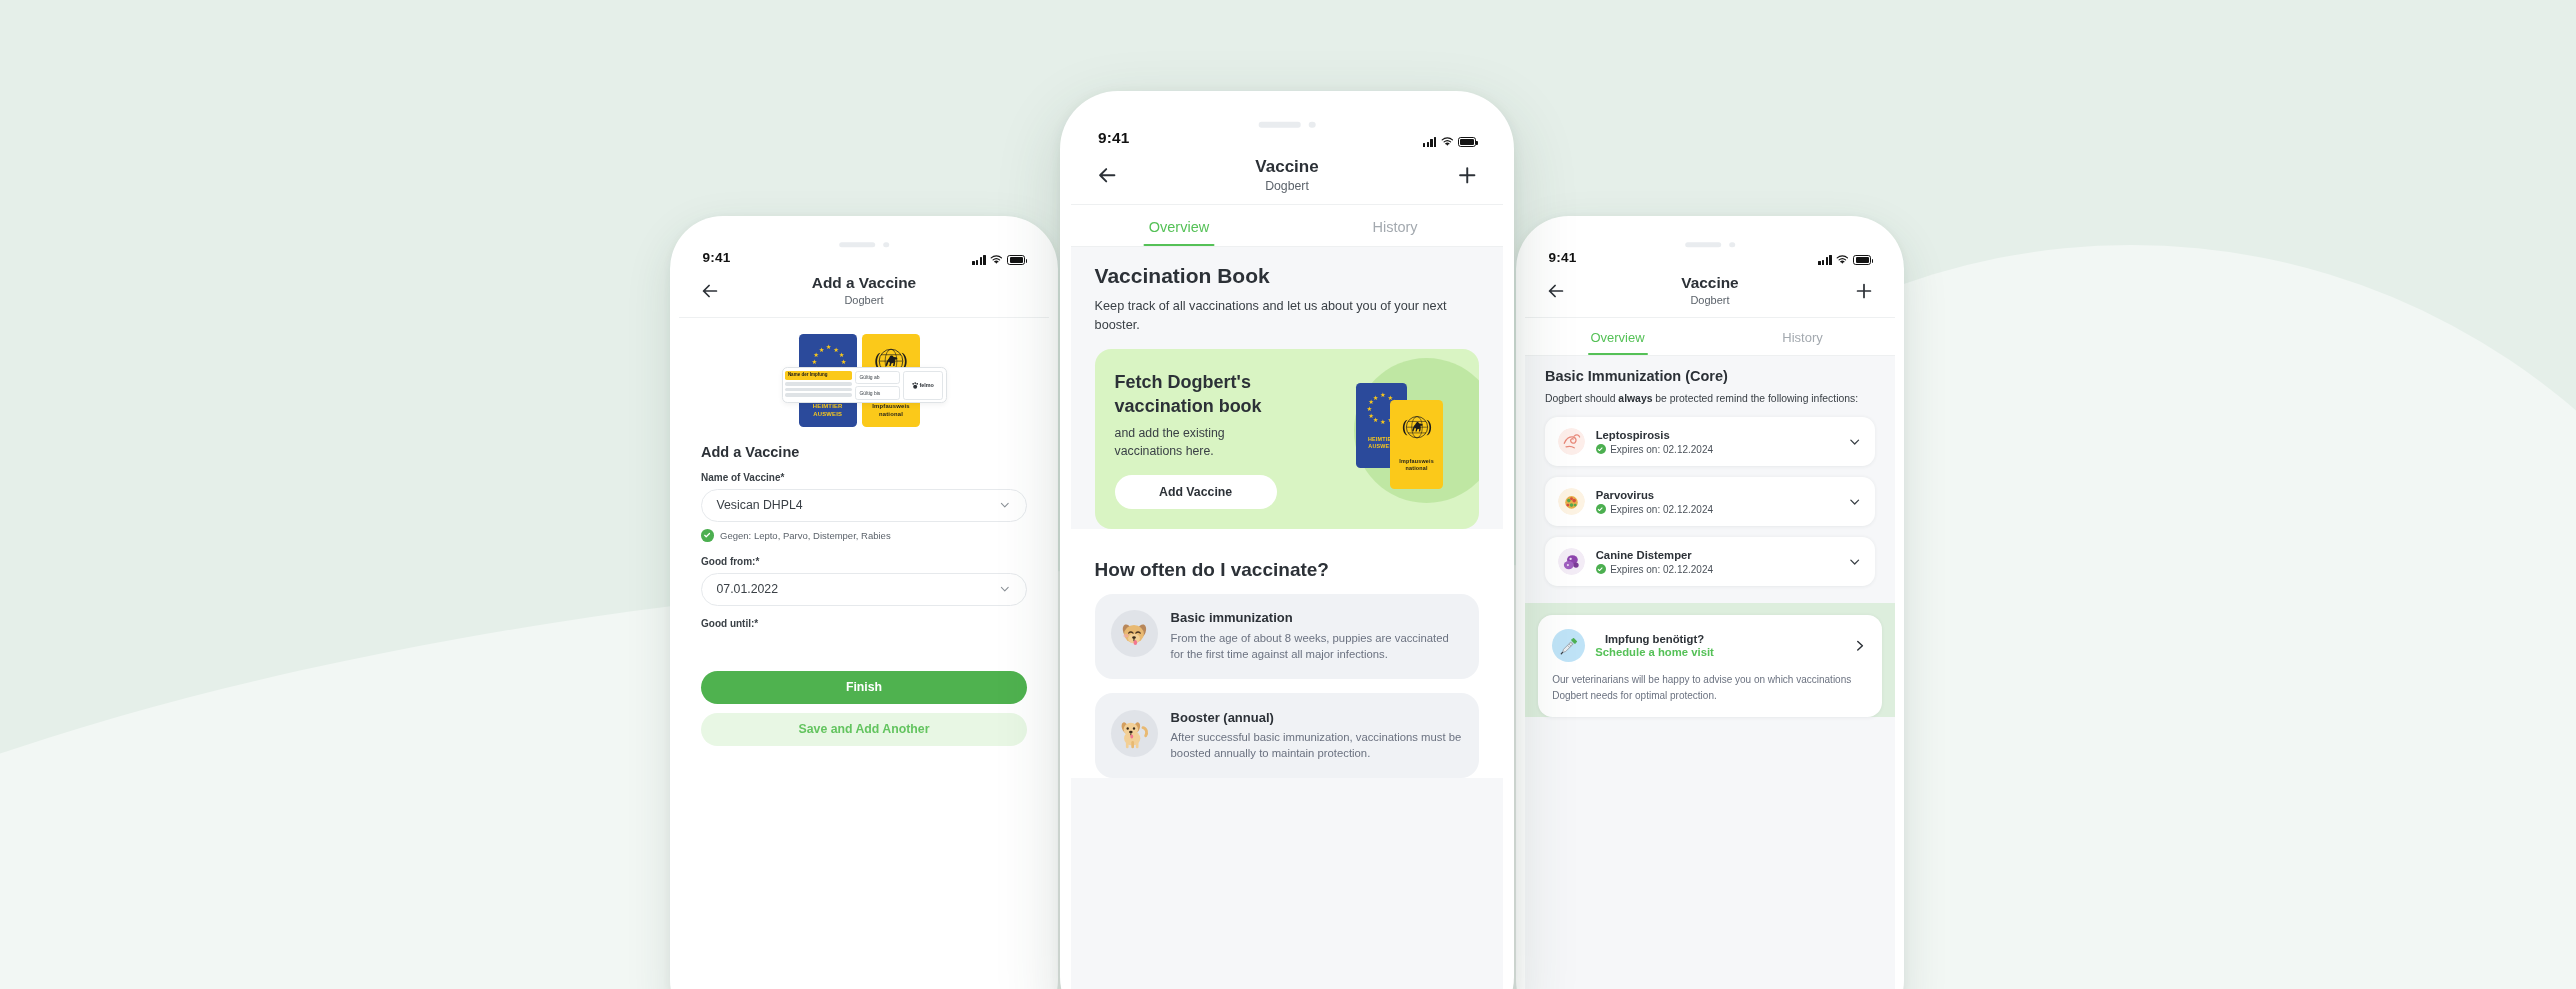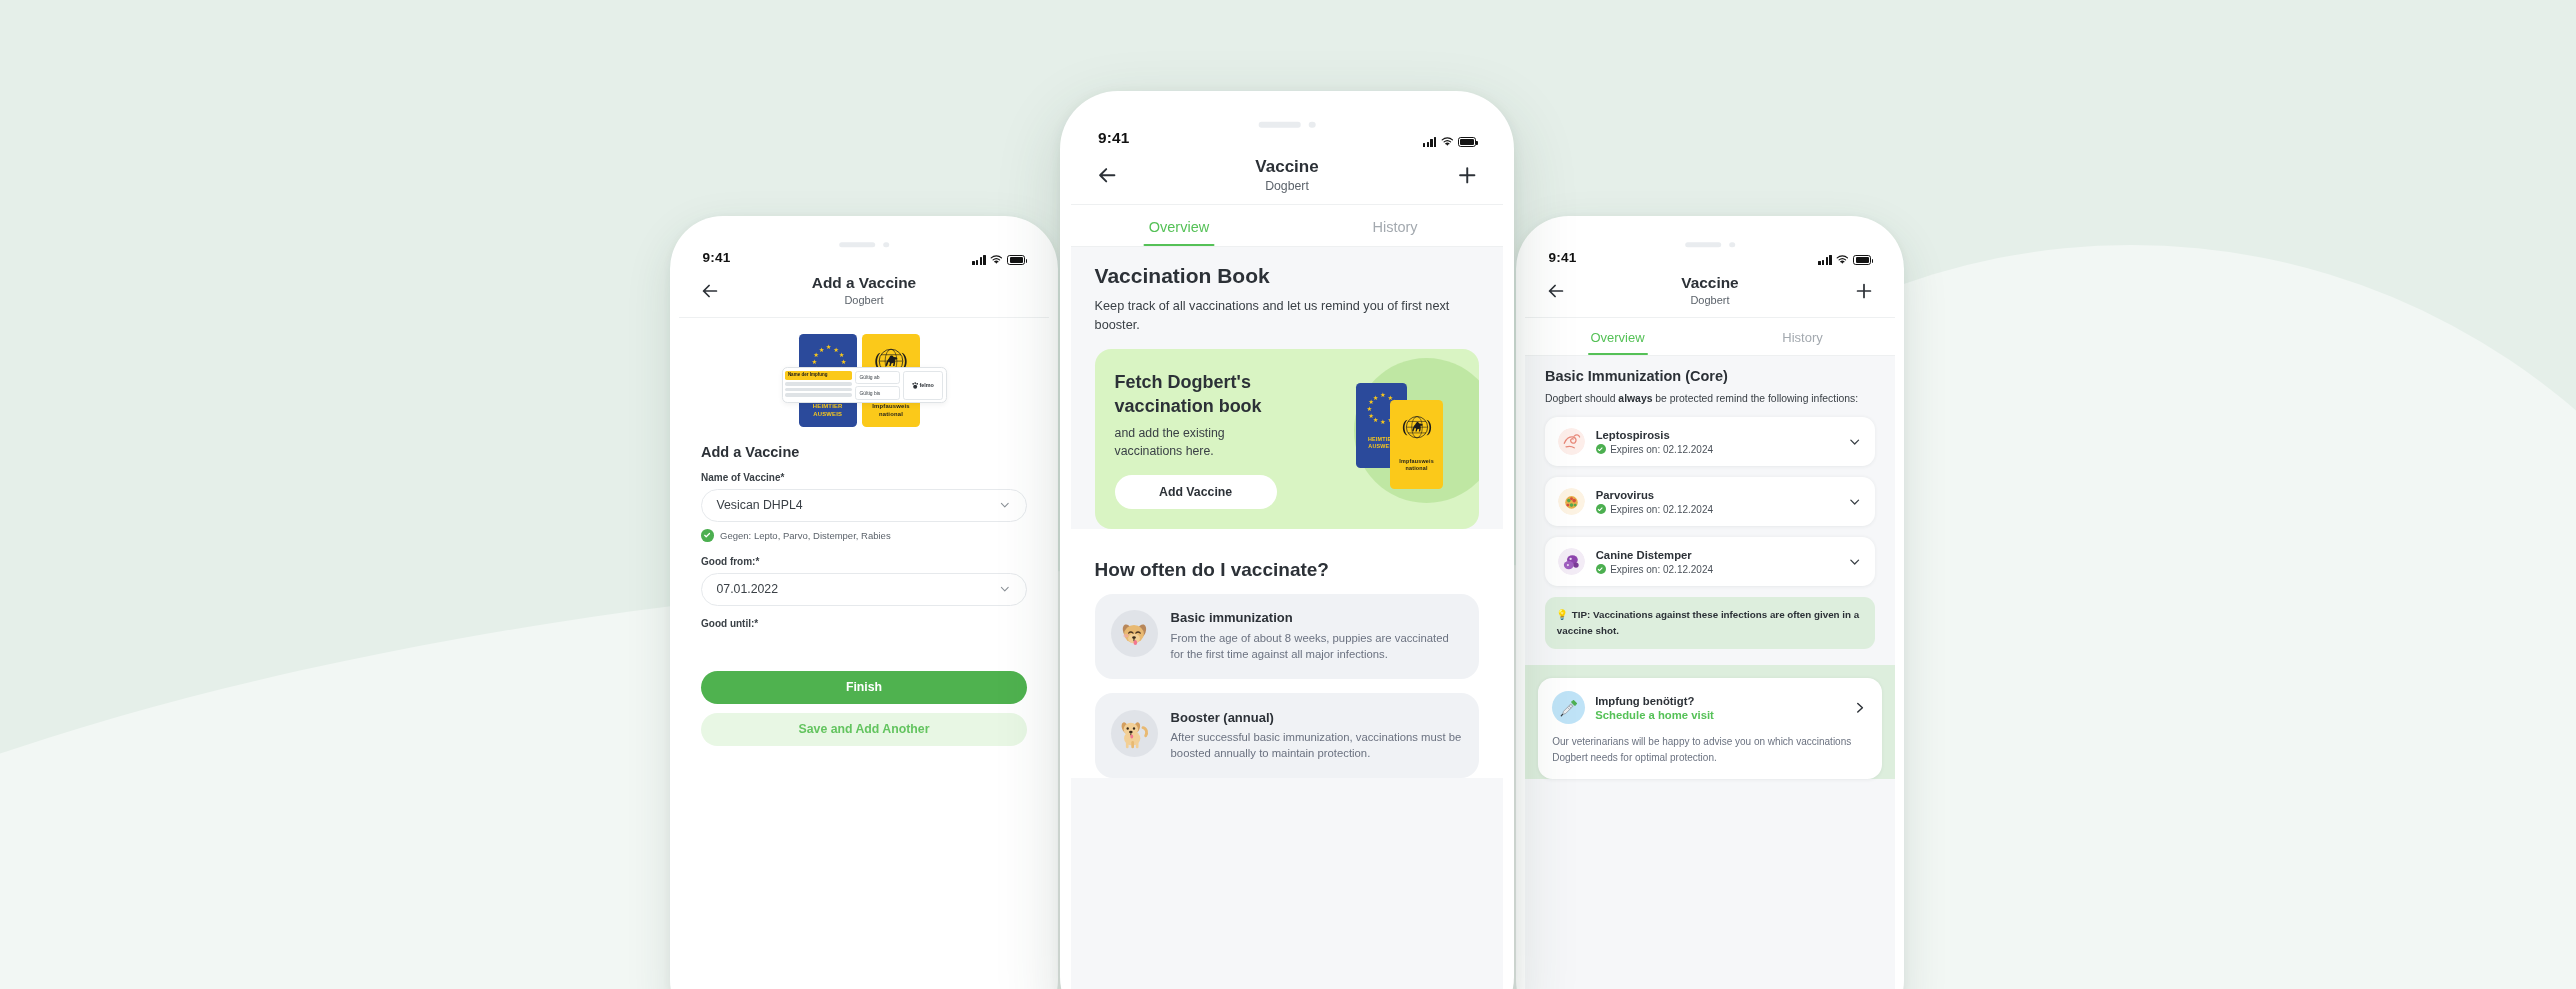--- a/index.html
+++ b/index.html
@@ -276,21 +276,21 @@
     font-size:9.8px; font-weight:700; color:#2c3137; line-height:1.6;
     margin-top:1.8px;
   }
   .greenpanel { background:#ddeedd; margin-top:16.3px; padding:12.7px 12.7px 0; }
   .vetcard {
     background:#fff; border-radius:14.5px; padding:13.6px 14.5px;
     box-shadow:0 0.9px 3.6px rgba(40,60,50,.07); cursor:pointer;
   }
   .vet-top { display:flex; align-items:center; gap:10px; }
   .vet-ico { width:33px; height:33px; border-radius:50%; background:#bfe3f7; display:flex; align-items:center; justify-content:center; flex:0 0 auto; }
-  .vet-t1 { font-size:11.3px; font-weight:700; color:#2c3137; }
+  .vet-t1 { font-size:11.3px; font-weight:700; color:#2c3137;text-align:center; }
   .vet-t2 { font-size:11.3px; font-weight:700; color:#55c157; margin-top:1.8px; }
   .vet-chev { margin-left:auto; }
   .vet-body { font-size:10px; color:#6b7280; line-height:1.55; margin-top:10px; }
 </style>
 </head>
 <body>
 
 <div class="bg-blob-lower"></div>
 <div class="bg-blob-right"></div>
 
@@ -565,21 +565,20 @@
                   </svg>
               </span>
               <span class="inf-exp-t">Expires on: 02.12.2024</span>
             </div>
           </div>
           <svg class="inf-chev" width="15.4" height="15.4" viewBox="0 0 20 20">
             <path d="M5 8l5 5 5-5" stroke="#3a4046" stroke-width="1.7" fill="none" stroke-linecap="round" stroke-linejoin="round"></path>
           </svg>
         </div>
 
-        <div class="tip">💡 TIP: Vaccinations against these infections are often given in a vaccine shot.</div>
       </div>
 
       <div class="greenpanel">
         <div class="vetcard">
           <div class="vet-top">
             <span class="vet-ico">
               <svg width="22" height="22" viewBox="0 0 24 24">
                 <path d="M15.5 5.5l3 3" stroke="#4caf50" stroke-width="2.2" stroke-linecap="round"></path>
                 <path d="M5 19l1-3.4 8.2-8.2 2.4 2.4-8.2 8.2L5 19z" fill="#e9edf0" stroke="#9aa3ab" stroke-width="1"></path>
                 <path d="M13.3 8.2l2.5 2.5" stroke="#9aa3ab" stroke-width="0.9"></path>
@@ -646,21 +645,21 @@
     </div>
 
     <div class="tabs">
       <div class="tab active">Overview</div>
       <div class="tab">History</div>
     </div>
 
     <div class="body">
       <div class="sect">
         <div class="h1">Vaccination Book</div>
-        <div class="lead">Keep track of all vaccinations and let us remind you of first next booster.</div>
+        <div class="lead">Keep track of all vaccinations and let us about you of your next booster.</div>
 
         <div class="promo">
           <div class="promo-circle"></div>
           <div class="promo-h">Fetch Dogbert's vaccination book</div>
           <div class="promo-p">and add the existing vaccinations here.</div>
           <div class="promo-btn">Add Vaccine</div>
 
           <div class="promo-art">
             <div class="pp blue">
               <div class="eu-stars" style="margin-top:9px;width:34px;height:34px;">

